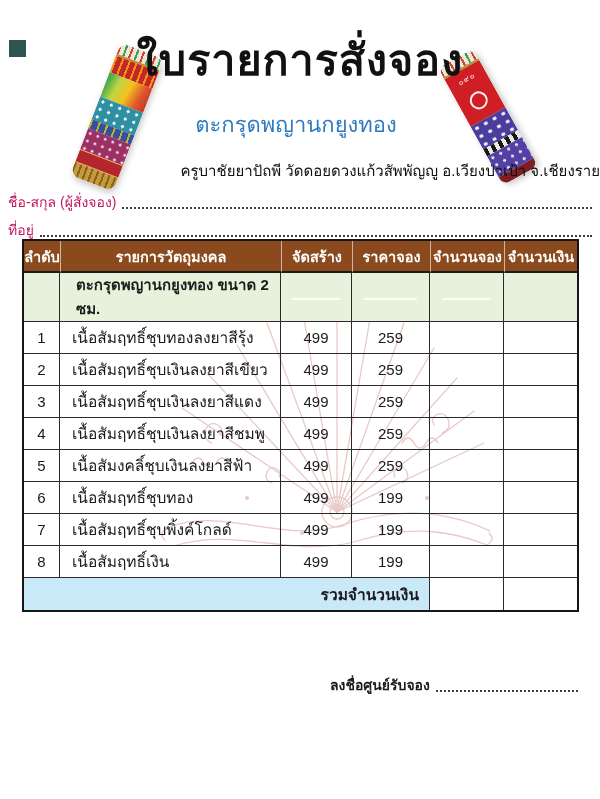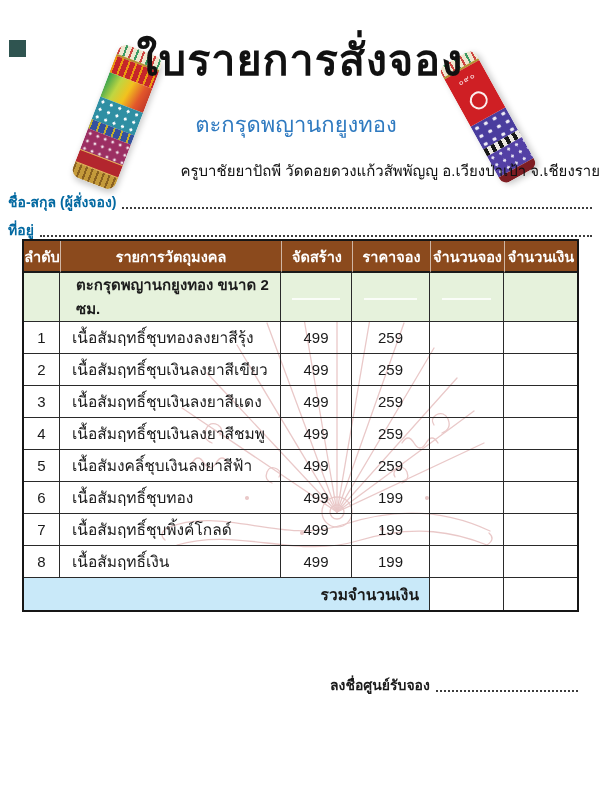--- a/index.html
+++ b/index.html
@@ -32,21 +32,21 @@
   .band-stripe{background:repeating-linear-gradient(90deg,#181818 0 4px,#ece8e0 4px 8px);}
   .band-purple2{background-color:#5340a5;background-image:radial-gradient(circle 1.6px,rgba(255,255,255,.85) 0 1.4px,transparent 1.8px);background-size:9px 8px;}
   .band-darkred{background:#7e1d23;}
 
   
   .title{position:absolute;left:0;right:0;top:26px;text-align:center;font-size:43px;font-weight:bold;letter-spacing:1px;color:#111;}
   .product-title{position:absolute;left:0;right:8px;top:107px;text-align:center;font-size:22px;font-weight:normal;color:var(--accent_blue);}
   .temple-line{position:absolute;left:0;right:0;top:159px;text-align:right;font-size:15px;font-weight:normal;color:#111;}
 
   
-  .fill-row{position:absolute;left:8px;right:8px;display:flex;align-items:flex-end;font-size:14px;font-weight:700;color:#0369a1;height:24px;}
+  .fill-row{position:absolute;left:8px;right:8px;display:flex;align-items:flex-end;font-size:14px;font-weight:400;color:#be185d;height:24px;}
   .fill-row .dots{flex:1;border-bottom:2px dotted #3d3d3d;margin:0 0 4px 6px;height:1px;}
   .row-name{top:189px;}
   .row-address{top:217px;}
 
   
   .table-wrap{position:absolute;left:22px;top:239px;width:557px;border:2px solid #161616;background:#fff;}
   .watermark{position:absolute;left:128px;top:52px;width:350px;height:272px;z-index:0;pointer-events:none;opacity:.55;}
   table{position:relative;z-index:1;width:553px;table-layout:fixed;border-spacing:0;border-collapse:separate;}
   th,td{height:32px;vertical-align:middle;overflow:hidden;}
   thead th{background:var(--header_bg);color:#fff;font-size:14.5px;font-weight:600;border-bottom:2px solid #1a1a1a;}

